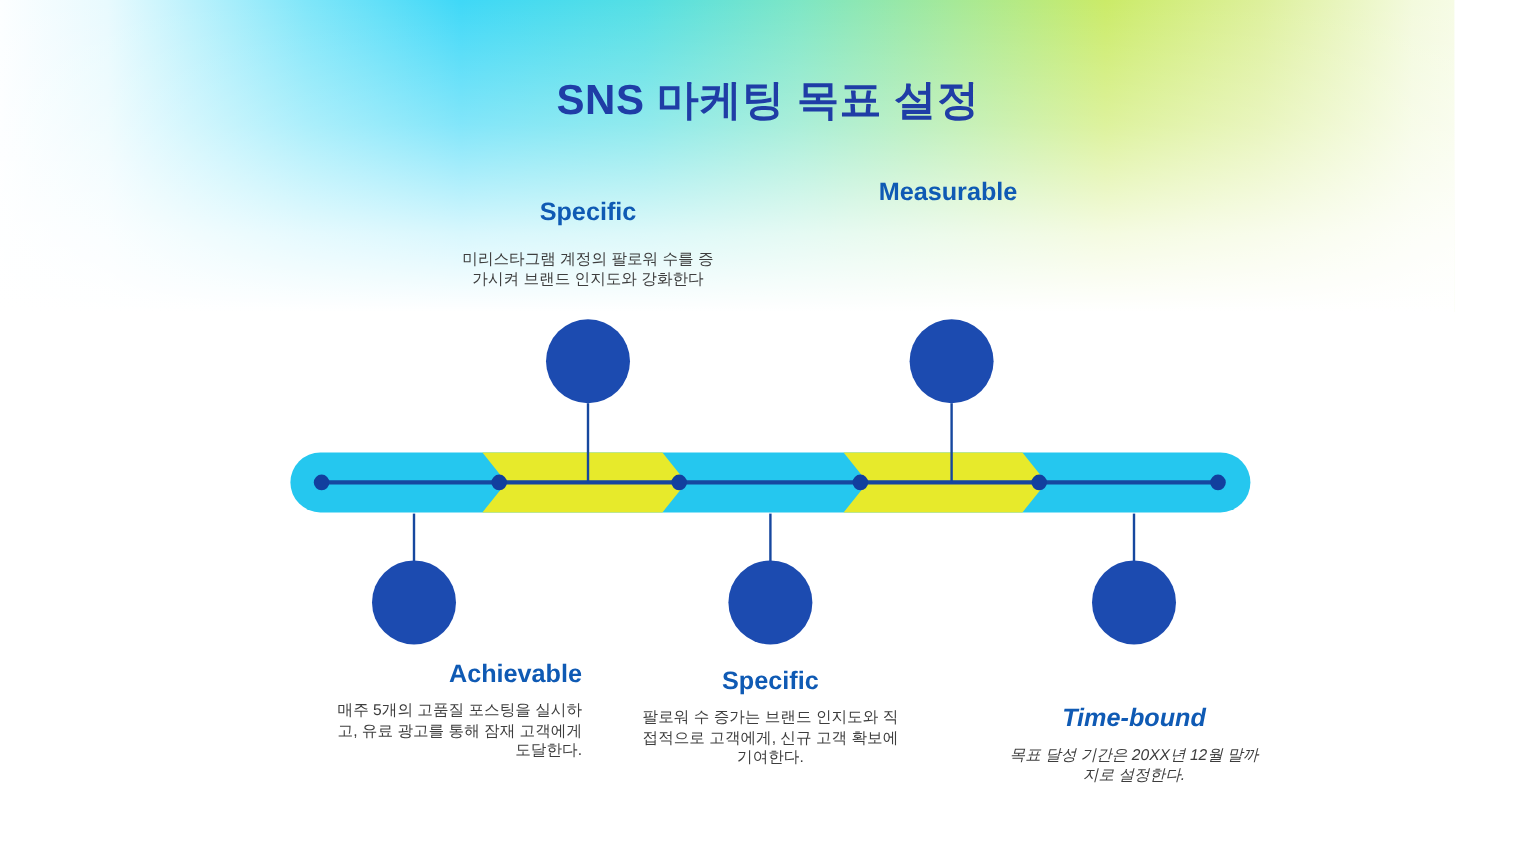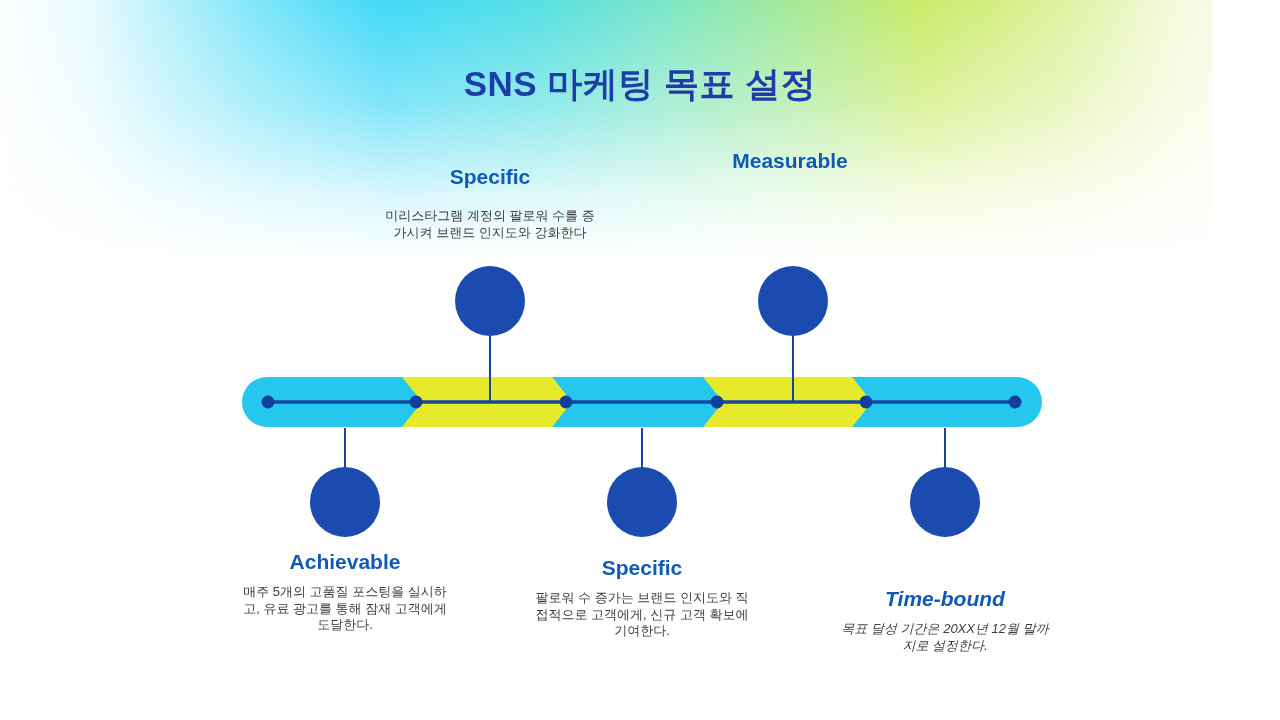--- a/index.html
+++ b/index.html
@@ -40,21 +40,21 @@
     font-size:21px;line-height:26px;font-weight:700;color:#0f5ab4;
   }
   .item-desc{
     font-size:13px;line-height:16.5px;color:#3d3d3d;white-space:pre-line;
   }
   .smart-item.top .item-desc{margin-top:18px;}
   .smart-item.bottom .item-desc{margin-top:9px;}
   
   #item-specific  {left:490px;top:164px;}
   #item-measurable{left:790px;top:148px;}
-  #item-achievable{left:345px;top:549px;}
+  #item-achievable{left:345px;top:549px;text-align:right;}
   #item-relevant  {left:642px;top:555px;}
   #item-timebound {left:945px;top:586px;font-style:italic;}
 </style>
 </head>
 <body>
 
 <div class="slide">
 
   <div class="bg-band"></div>
 

